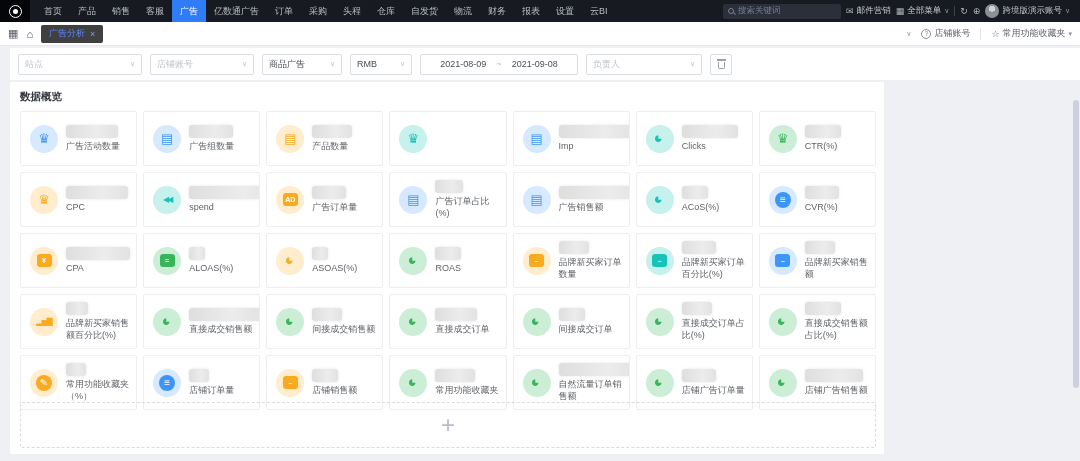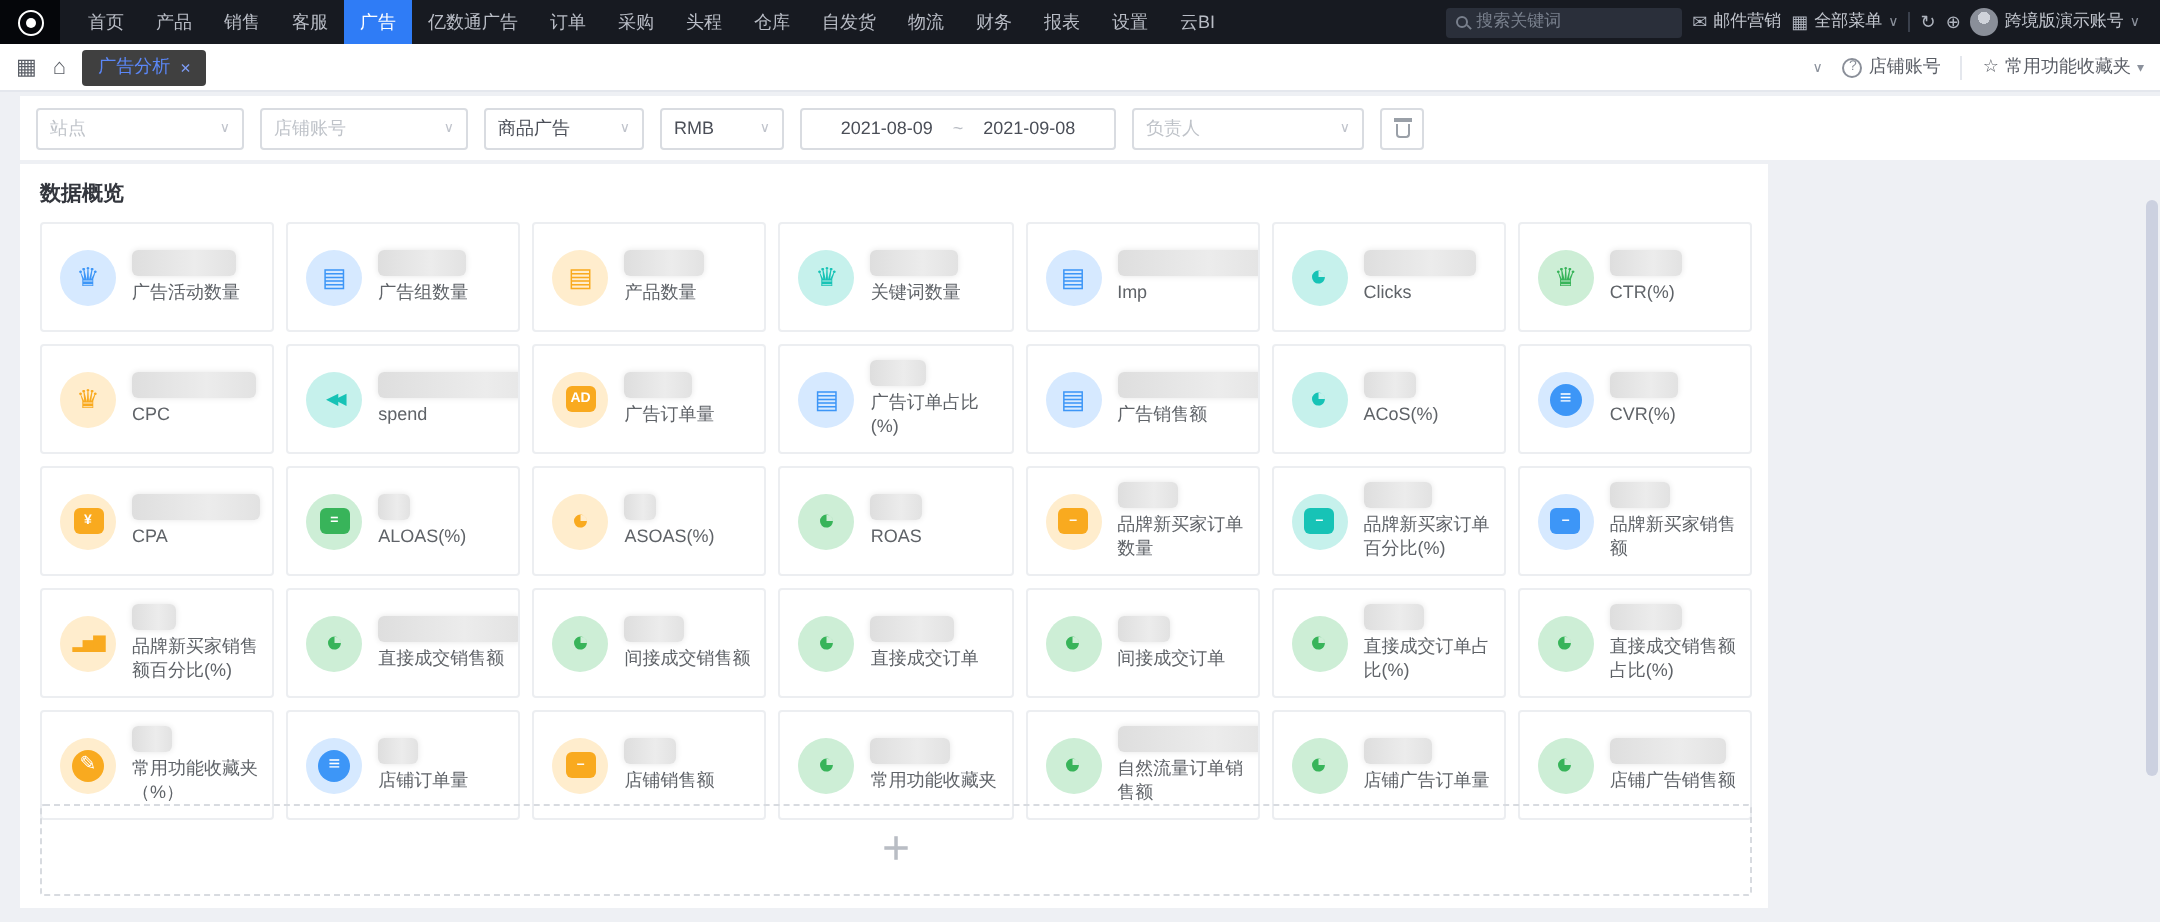--- a/index.html
+++ b/index.html
@@ -143,21 +143,21 @@
     <div class="tb-divider"></div>
     <div class="tb-item">
       <span>☆</span>
       <span>常用功能收藏夹</span>
       <span class="caret">▾</span>
     </div>
   </div>
 </div>
 
 <div class="filter-panel">
-  <div class="sel" style="width:104px">
+  <div class="sel" style="width:124px">
     <span>站点</span>
       <span class="caret">∨</span>
   </div>
   <div class="sel" style="width:104px">
     <span>店铺账号</span>
       <span class="caret">∨</span>
   </div>
   <div class="sel filled" style="width:80px">
     <span>商品广告</span>
       <span class="caret">∨</span>
@@ -207,24 +207,20 @@
         </div>
         <div class="ctext">
           <div class="blur" style="width: 40px;"></div>
           <div class="clabel">产品数量</div>
         </div>
       </div>
       <div class="card">
         <div class="cicon c-teal">
           <span class="g-crown">♛</span>
         </div>
-        <div class="ctext">
-          <div class="blur" style="width: 44px;"></div>
-          <div class="clabel">关键词数量</div>
-        </div>
       </div>
       <div class="card">
         <div class="cicon c-blue">
           <span class="g-board">▤</span>
         </div>
         <div class="ctext">
           <div class="blur" style="width: 76px;"></div>
           <div class="clabel">Imp</div>
         </div>
       </div>

